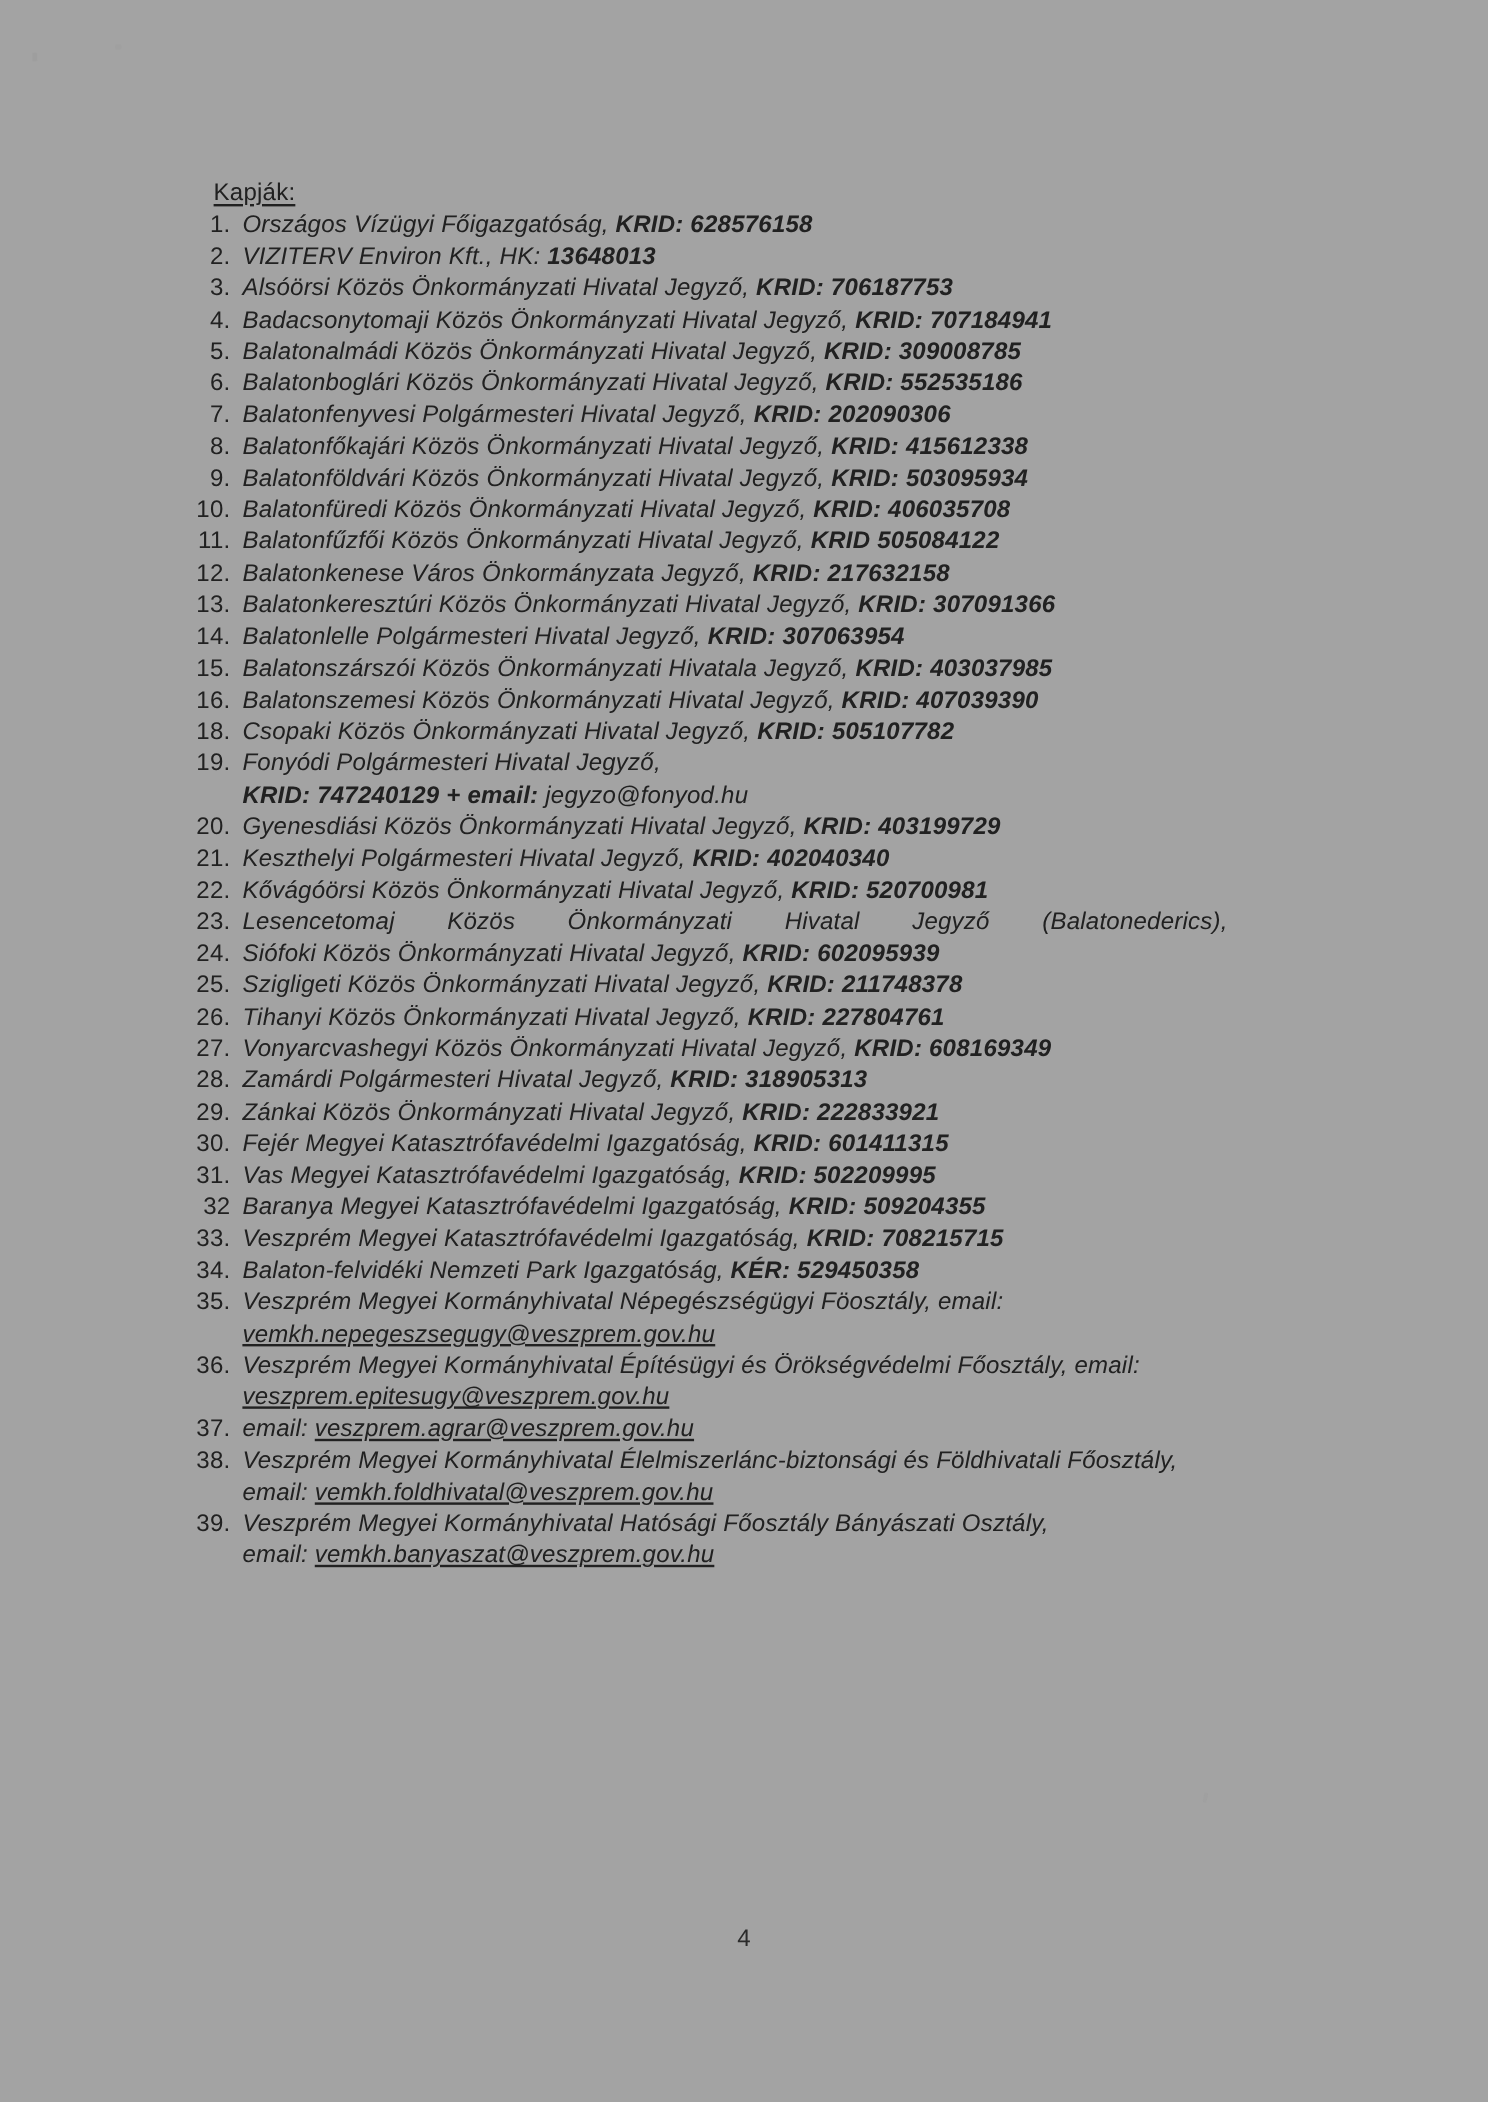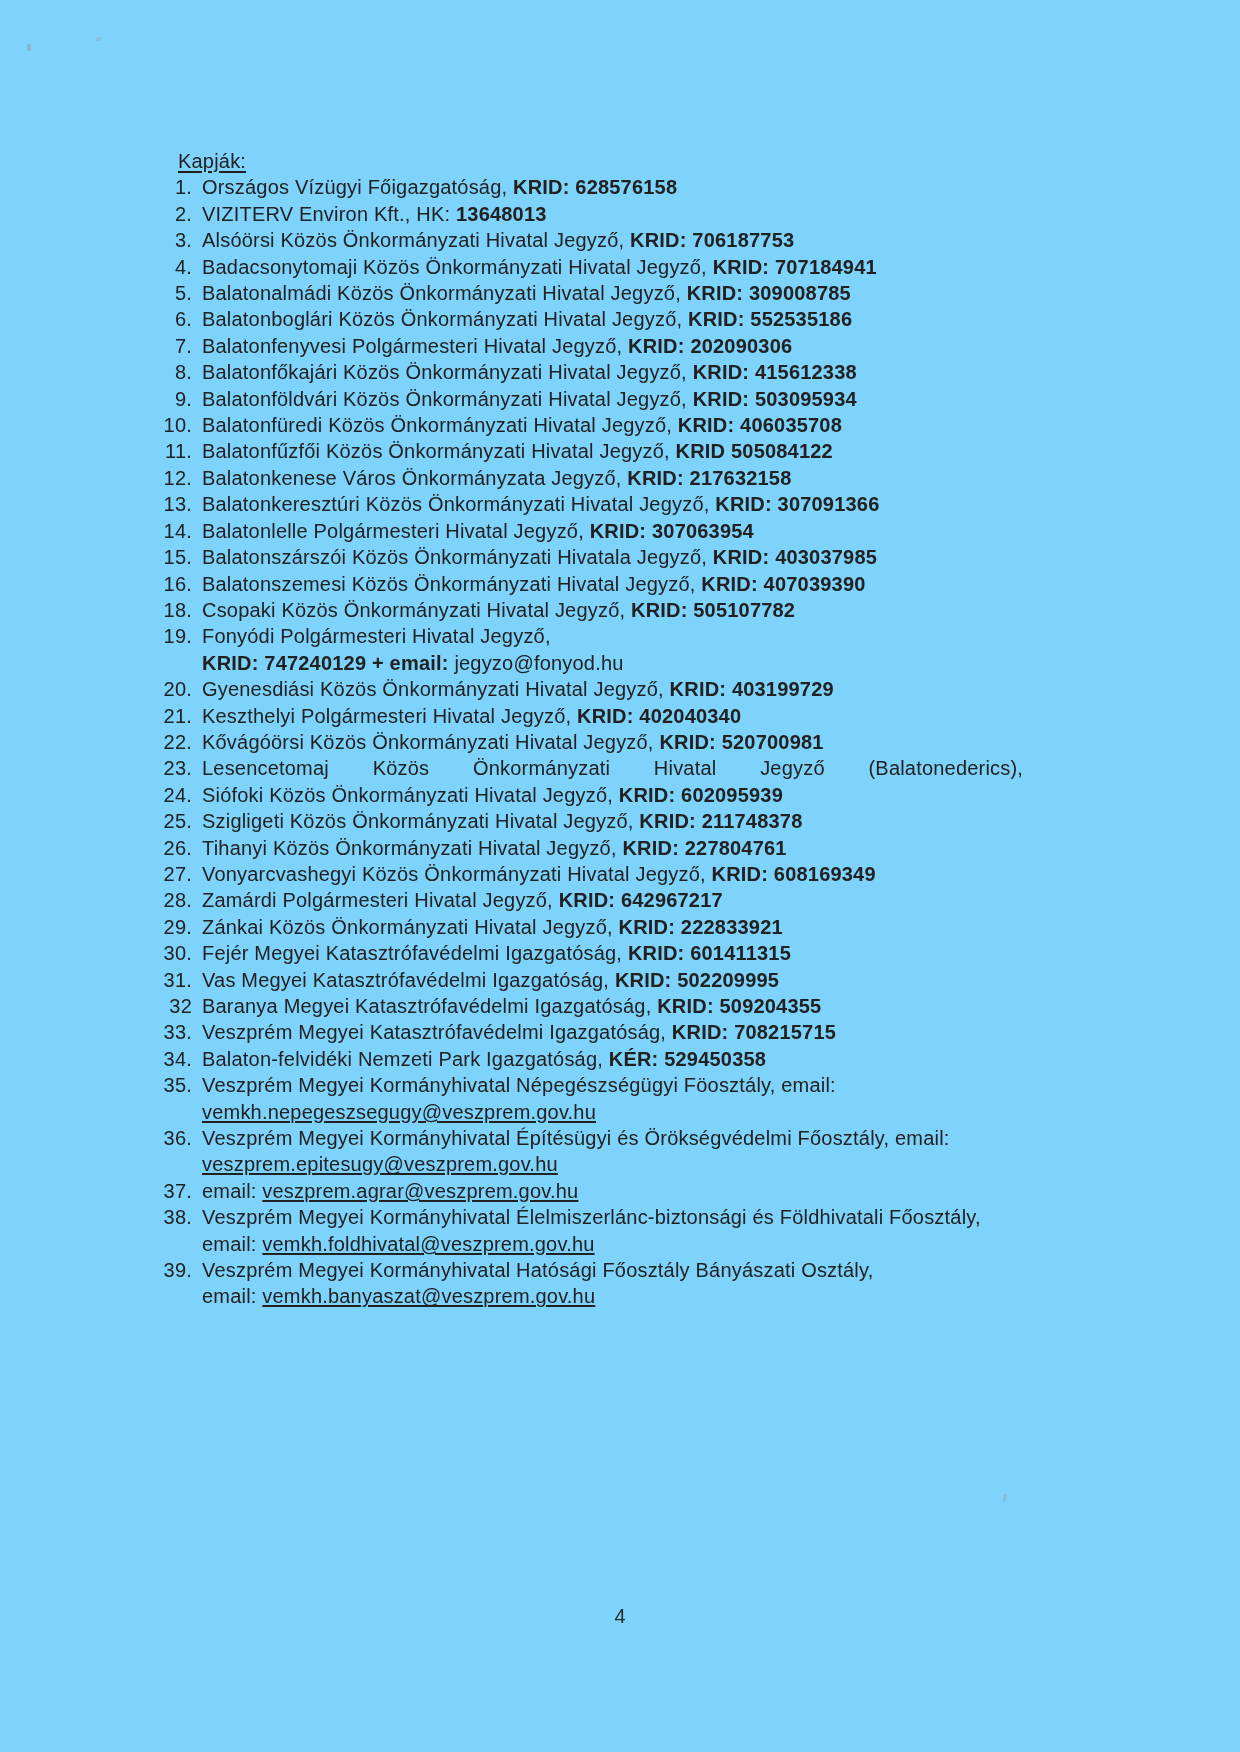--- a/index.html
+++ b/index.html
@@ -1,34 +1,34 @@
 <!DOCTYPE html>
 <html><head>
 <meta charset="utf-8">
 <style>
   html,body { margin:0; padding:0; }
   body { font-family:"Liberation Sans", sans-serif; background:#e8e8e8; }
   .page {
-    position:relative; width:1240px; height:1752px; background:#7dd3fc;
+    position:relative; width:1240px; height:1752px; background:#a3a3a3;
     overflow:hidden; color:#212121;
   }
   .doc {
     position:absolute; left:160px; top:148px; width:920px;
     font-size:20px; line-height:26.4px; letter-spacing:0.2px;
   }
   .heading {
     margin-left:18px; text-decoration:underline; text-underline-offset:3px;
   }
   .list { margin-top:0; }
   .item { display:flex; align-items:flex-start; }
   .num {
     flex:0 0 32px; text-align:right; white-space:nowrap;
   }
   .body { flex:1 1 auto; margin-left:10px; max-width:882px; }
-  .line { white-space:normal; }
+  .line { white-space:normal;font-style:italic; }
   .spread { word-spacing:38px; }
   .b { font-weight:700; }
   .em-link { text-decoration:underline; text-underline-offset:2px; }
   .pagenum {
     position:absolute; left:0; width:1240px; top:1605px; text-align:center;
     font-size:20px; color:#2b2b2b;
   }
   .speck { position:absolute; background:#9a9a9a; opacity:0.55; border-radius:1px; }
   .speck-1 { left:27px; top:44px; width:4px; height:7px; }
   .speck-2 { left:96px; top:37px; width:5px; height:4px; opacity:0.35; }
@@ -198,21 +198,21 @@
         </div>
         <div class="item">
           <div class="num">27.</div>
           <div class="body">
             <div class="line"><span class="">Vonyarcvashegyi Közös Önkormányzati Hivatal Jegyző, </span><span class="b ">KRID: 608169349</span></div>
           </div>
         </div>
         <div class="item">
           <div class="num">28.</div>
           <div class="body">
-            <div class="line"><span class="">Zamárdi Polgármesteri Hivatal Jegyző, </span><span class="b ">KRID: 642967217</span></div>
+            <div class="line"><span class="">Zamárdi Polgármesteri Hivatal Jegyző, </span><span class="b ">KRID: 318905313</span></div>
           </div>
         </div>
         <div class="item">
           <div class="num">29.</div>
           <div class="body">
             <div class="line"><span class="">Zánkai Közös Önkormányzati Hivatal Jegyző, </span><span class="b ">KRID: 222833921</span></div>
           </div>
         </div>
         <div class="item">
           <div class="num">30.</div>

